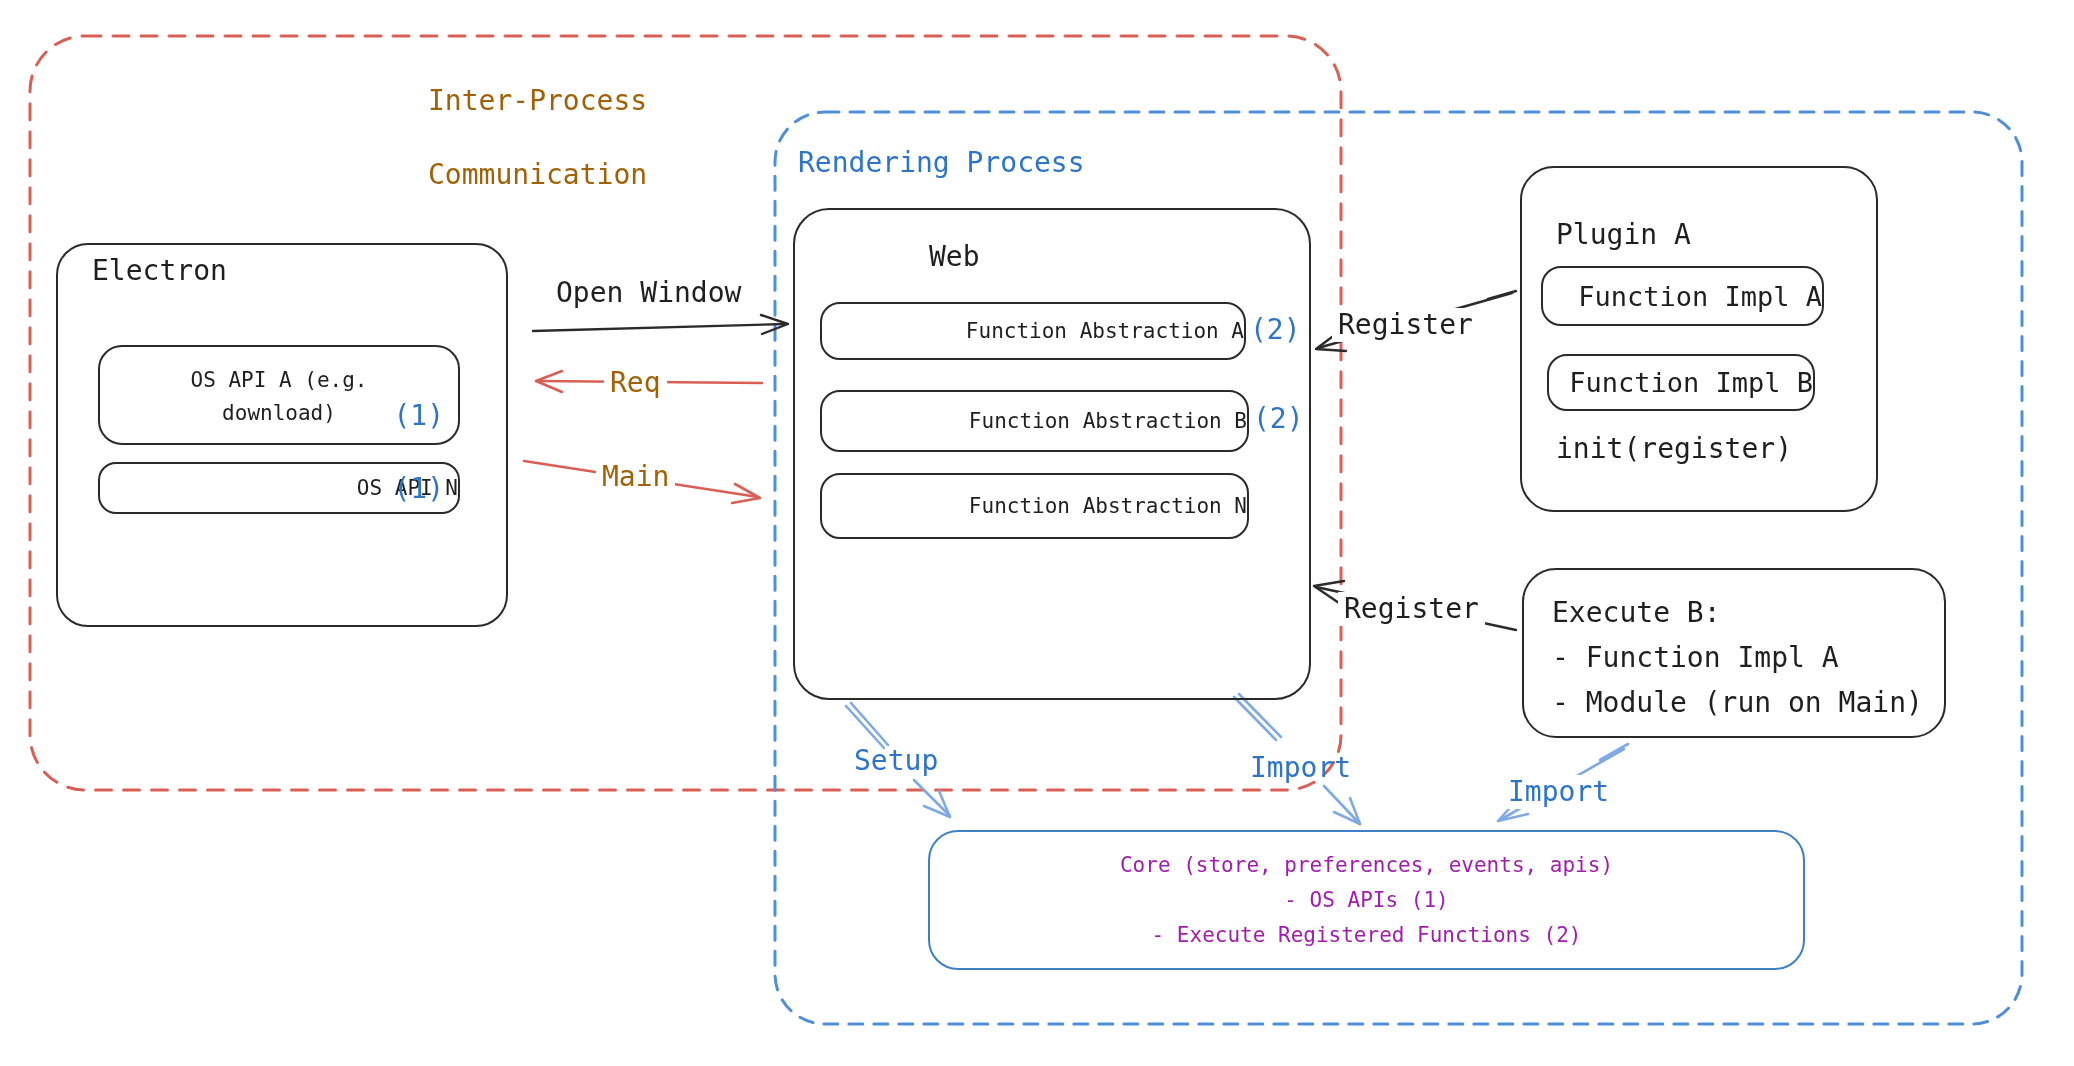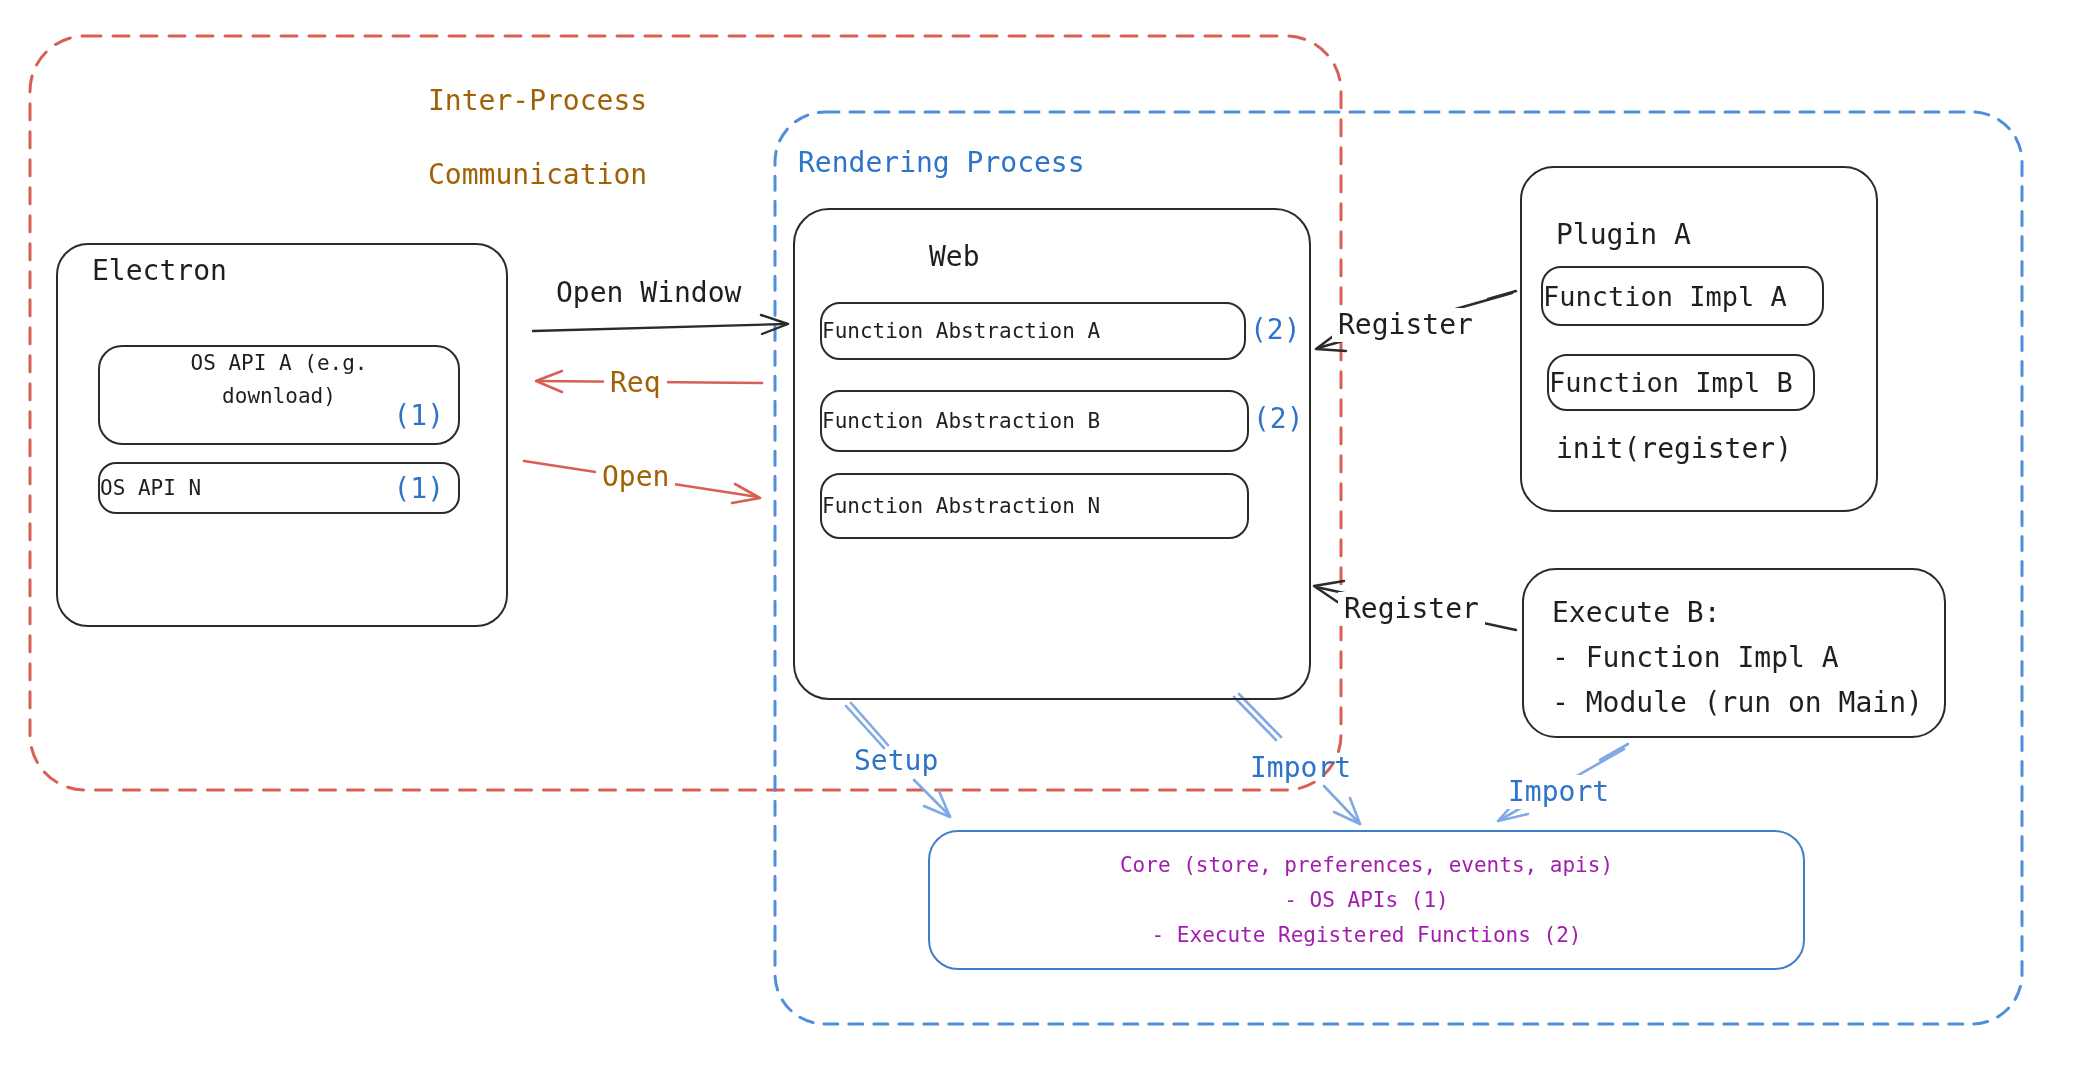--- a/index.html
+++ b/index.html
@@ -12,21 +12,21 @@
     position:absolute; box-sizing:border-box;
     border:2.4px solid #2a2a2a; border-radius:26px; background:transparent;
   }
   .lbl {
     position:absolute; font-size:28px; line-height:34px; color:#1f1f1f;
     white-space:pre;
   }
   .bg { background:#ffffff; padding:0 6px; }
   .red  { color:#a16207; }
   .blue { color:#2e74c8; }
-  .flexc { display:flex; align-items:center; justify-content:flex-start; }
+  .flexc { display:flex; align-items:center; justify-content:flex-end; }
   .badge { position:absolute; font-size:28px; color:#2e74c8; white-space:pre; }
   .inner-lines { font-size:21px; color:#1f1f1f; text-align:center; }
 </style>
 </head>
 <body>
 
 <div id="canvas">
 
   <svg width="2074" height="1066" viewBox="0 0 2074 1066" fill="none" stroke-linecap="round" stroke-linejoin="round">
 
@@ -82,34 +82,34 @@
   </svg>
 
   <div class="lbl red" style="left:428px; top:82px; line-height:37px;"><span>Inter-Process</span><br>
 <span>Communication</span></div>
 
   <div class="lbl blue" style="left:798px; top:146px;">Rendering Process</div>
 
   <div class="box" style="left:56px; top:243px; width:452px; height:384px; border-radius:32px;"></div>
   <div class="lbl" style="left:92px; top:254px;">Electron</div>
 
-  <div class="box" style="left:98px; top:345px; width:362px; height:100px; border-radius:24px; ">
+  <div class="box" style="left:98px; top:345px; width:362px; height:100px; border-radius:24px; padding-top:17px;">
     <div class="inner-lines" style="line-height:33px;"><span>OS API A (e.g.</span><br>
 <span>download)</span></div>
     <span class="badge" style="right:14px; top:52px;">(1)</span>
   </div>
 
   <div class="box flexc" style="left:98px; top:462px; width:362px; height:52px; border-radius:18px;">
     <span class="inner-lines">OS API N</span>
     <span class="badge" style="right:14px; top:50%; transform:translateY(-50%);">(1)</span>
   </div>
 
   <div class="lbl" style="left:556px; top:276px;">Open Window</div>
   <div class="lbl red bg" style="left:604px; top:366px;">Req</div>
-  <div class="lbl red bg" style="left:596px; top:460px;">Open</div>
+  <div class="lbl red bg" style="left:596px; top:460px;">Main</div>
 
   <div class="box" style="left:793px; top:208px; width:518px; height:492px; border-radius:36px;"></div>
   <div class="lbl" style="left:929px; top:240px;">Web</div>
 
   <div class="box flexc" style="left:820px; top:302px; width:426px; height:58px; border-radius:20px;">
     <span class="inner-lines">Function Abstraction A</span>
   </div>
   <div class="lbl blue" style="left:1250px; top:313px;">(2)</div>
 
   <div class="box flexc" style="left:820px; top:390px; width:429px; height:62px; border-radius:20px;">

